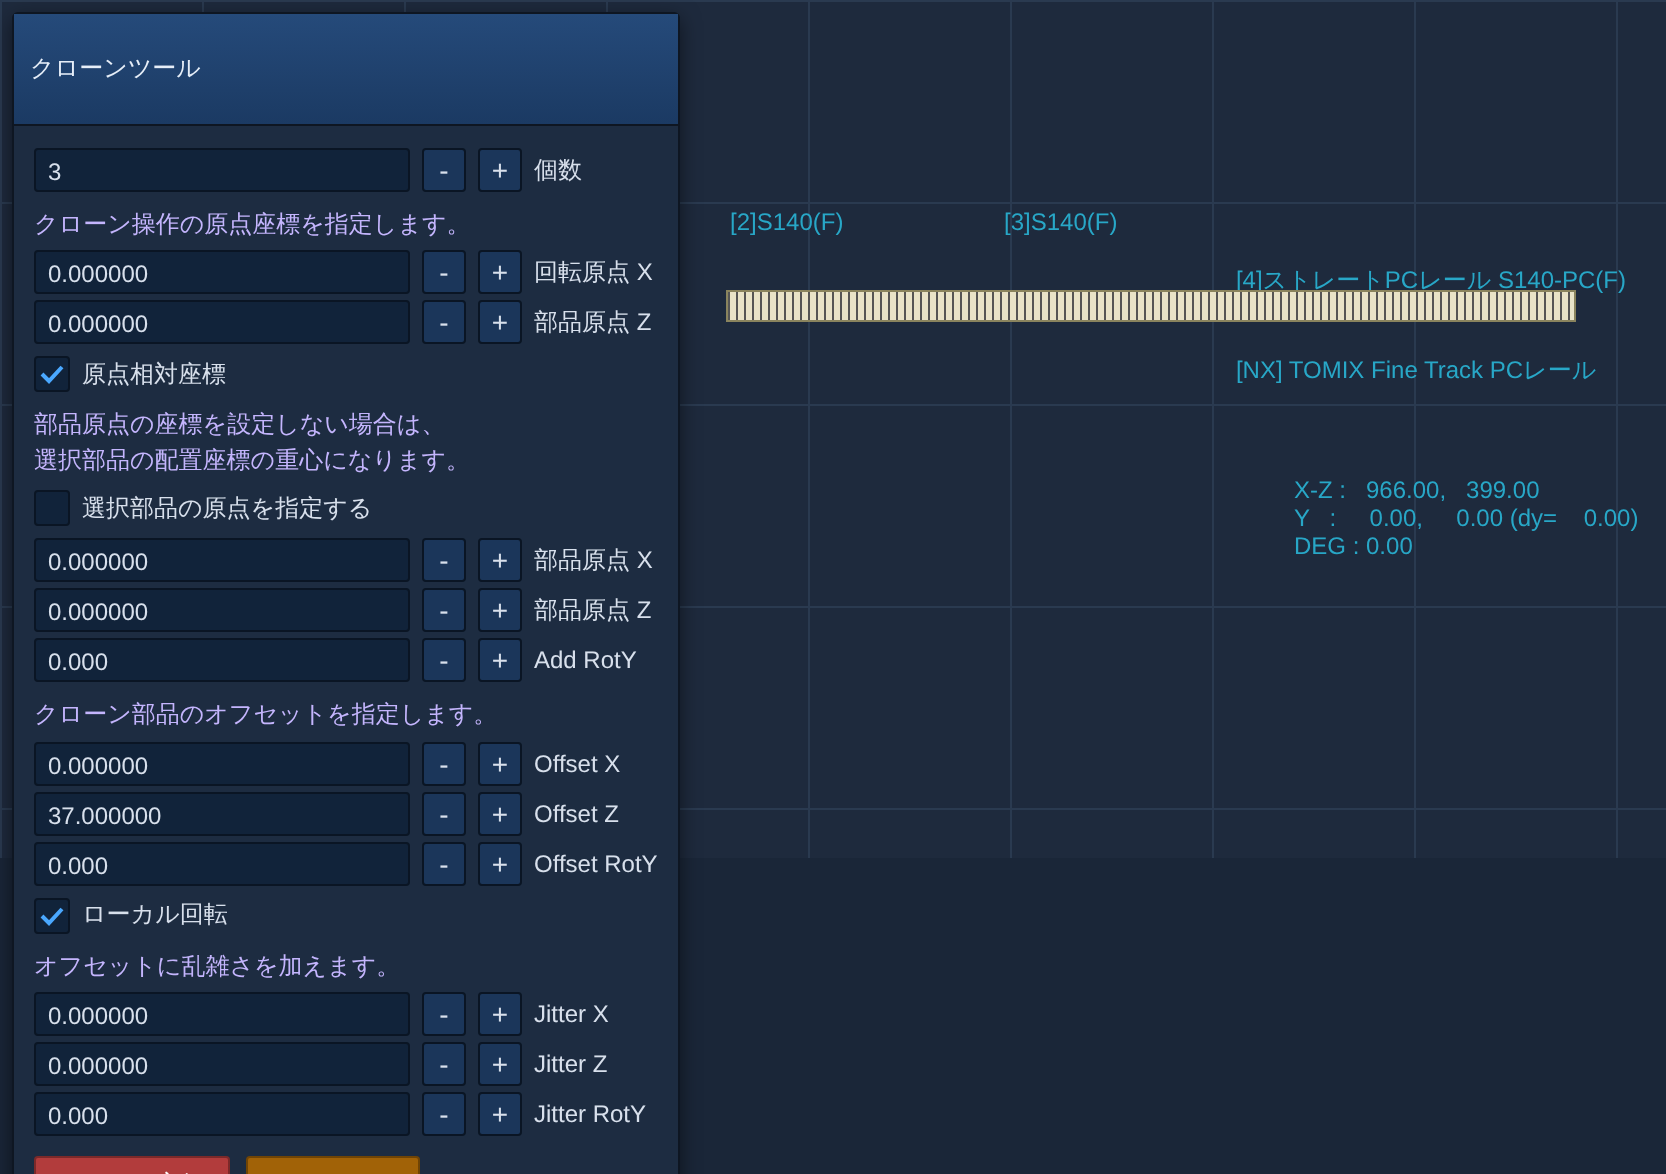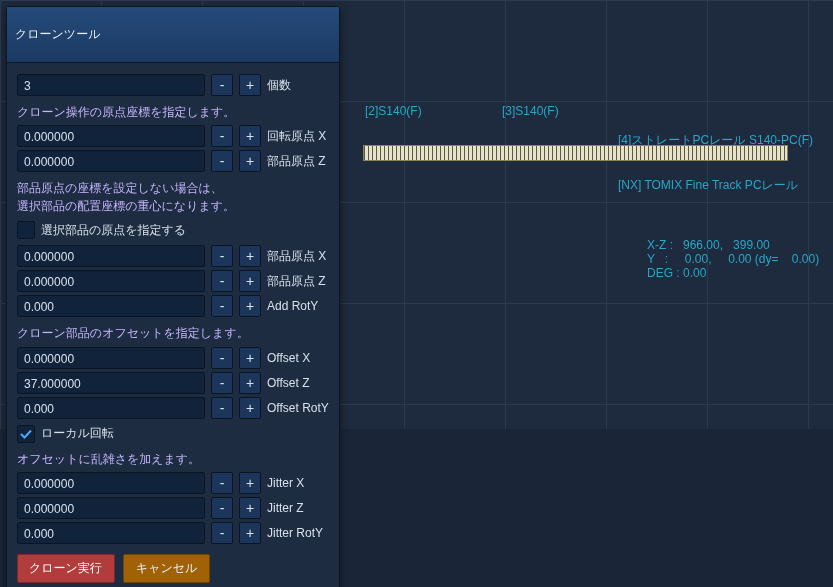--- a/index.html
+++ b/index.html
@@ -216,20 +216,28 @@
       <div class="stepbtn">+</div>
       <div class="field-label">回転原点 X</div>
     </div>
     <div class="row">
       <div class="input">0.000000</div>
       <div class="stepbtn">-</div>
       <div class="stepbtn">+</div>
       <div class="field-label">部品原点 Z</div>
     </div>
 
+    <div class="check-row">
+      <div class="checkbox checked">
+        <svg class="tick" viewBox="0 0 12 12">
+            <path d="M1 6 L4.5 9.5 L11 2.5" stroke="#4aa8ff" stroke-width="2" fill="none"></path>
+          </svg>
+      </div>
+      <div class="check-label">原点相対座標</div>
+    </div>
 
     <div class="section-text">
       <span>部品原点の座標を設定しない場合は、</span><br>
       <span>選択部品の配置座標の重心になります。</span>
     </div>
 
     <div class="check-row">
       <div class="checkbox">
         
       </div>

